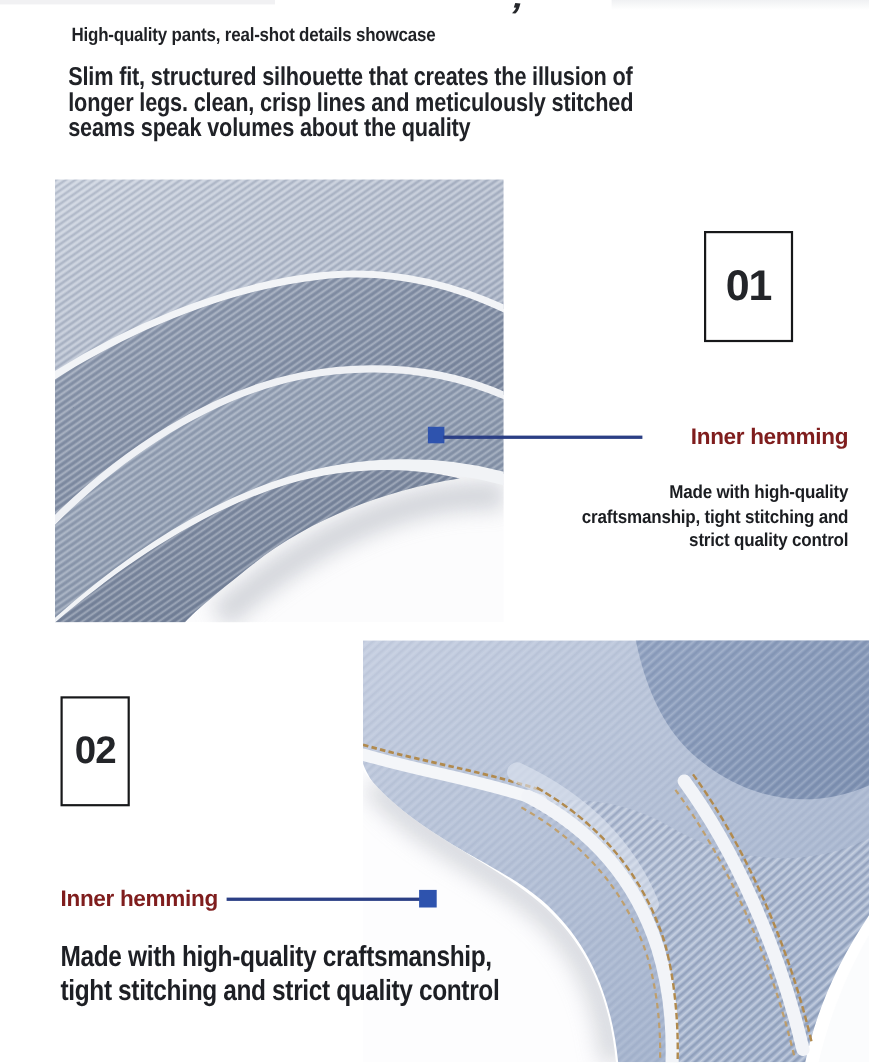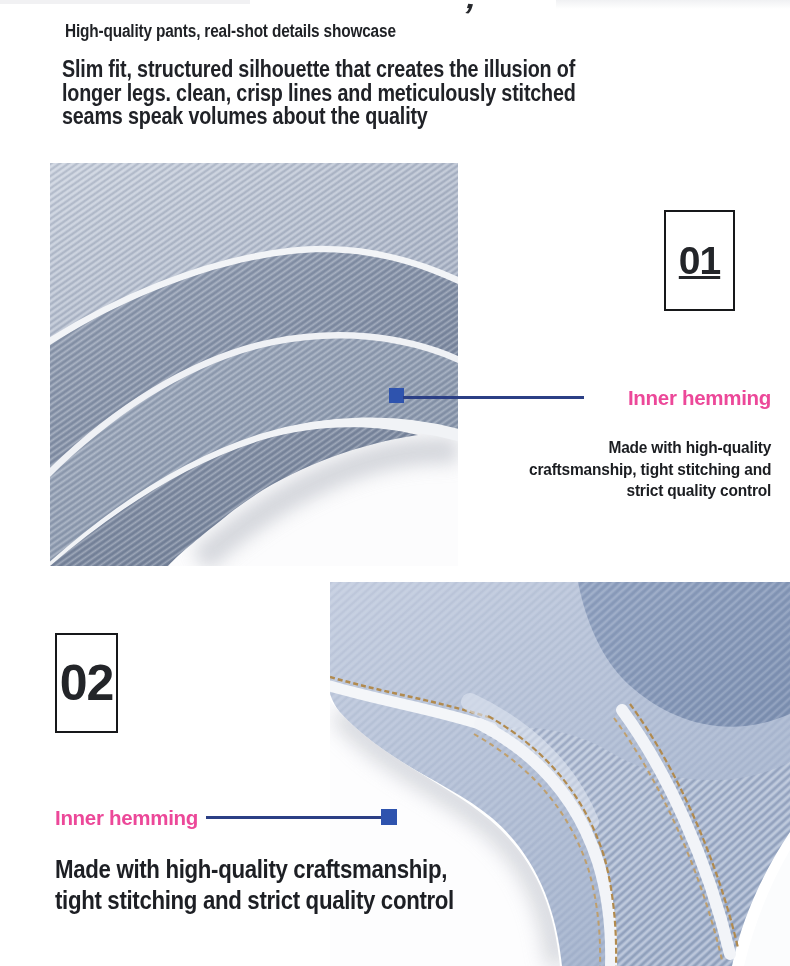--- a/index.html
+++ b/index.html
@@ -33,25 +33,25 @@
   .photo { overflow:hidden; }
   .photo1 { left:50px; top:163px; width:408px; height:403px; }
   .photo2 { left:330px; top:582px; width:460px; height:384px; }
   .photo svg { display:block; }
 
   .numbox {
     background:#ffffff; border:2px solid #17181a; box-sizing:border-box;
     display:flex; align-items:center; justify-content:center;
     font-weight:bold; color:#232529; letter-spacing:-1px;
   }
-  .numbox1 { left:664px; top:210px; width:71px; height:101px; font-size:39px;text-decoration:underline; }
-  .numbox2 { left:55px; top:633px; width:63px; height:100px; font-size:50px; }
+  .numbox1 { left:640px; top:210px; width:81px; height:101px; font-size:39px; }
+  .numbox2 { left:55px; top:633px; width:63px; height:100px; font-size:35px; }
 
   .callout-label {
-    font-size:20.5px; font-weight:bold; color:#ec4899; letter-spacing:-0.3px;
+    font-size:20.5px; font-weight:bold; color:#7f1d1d; letter-spacing:-0.3px;
     white-space:nowrap;
   }
   .callout1-label { right:55px; top:386px; }
   .callout2-label { left:55px; top:806px; }
 
   .callout-line { background:#2b3f85; }
   .callout1-line { left:403px; top:396px; width:181px; height:2.5px; }
   .callout2-line { left:206px; top:816px; width:176px; height:3px; }
 
   .callout-square { background:#2e53ae; }

